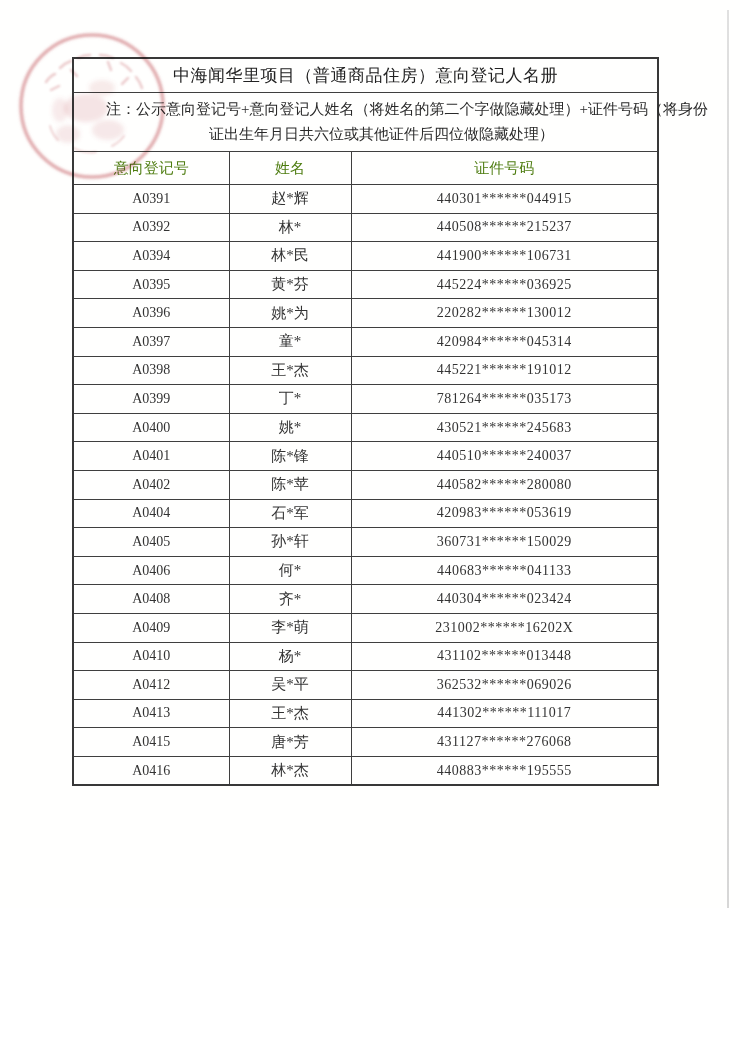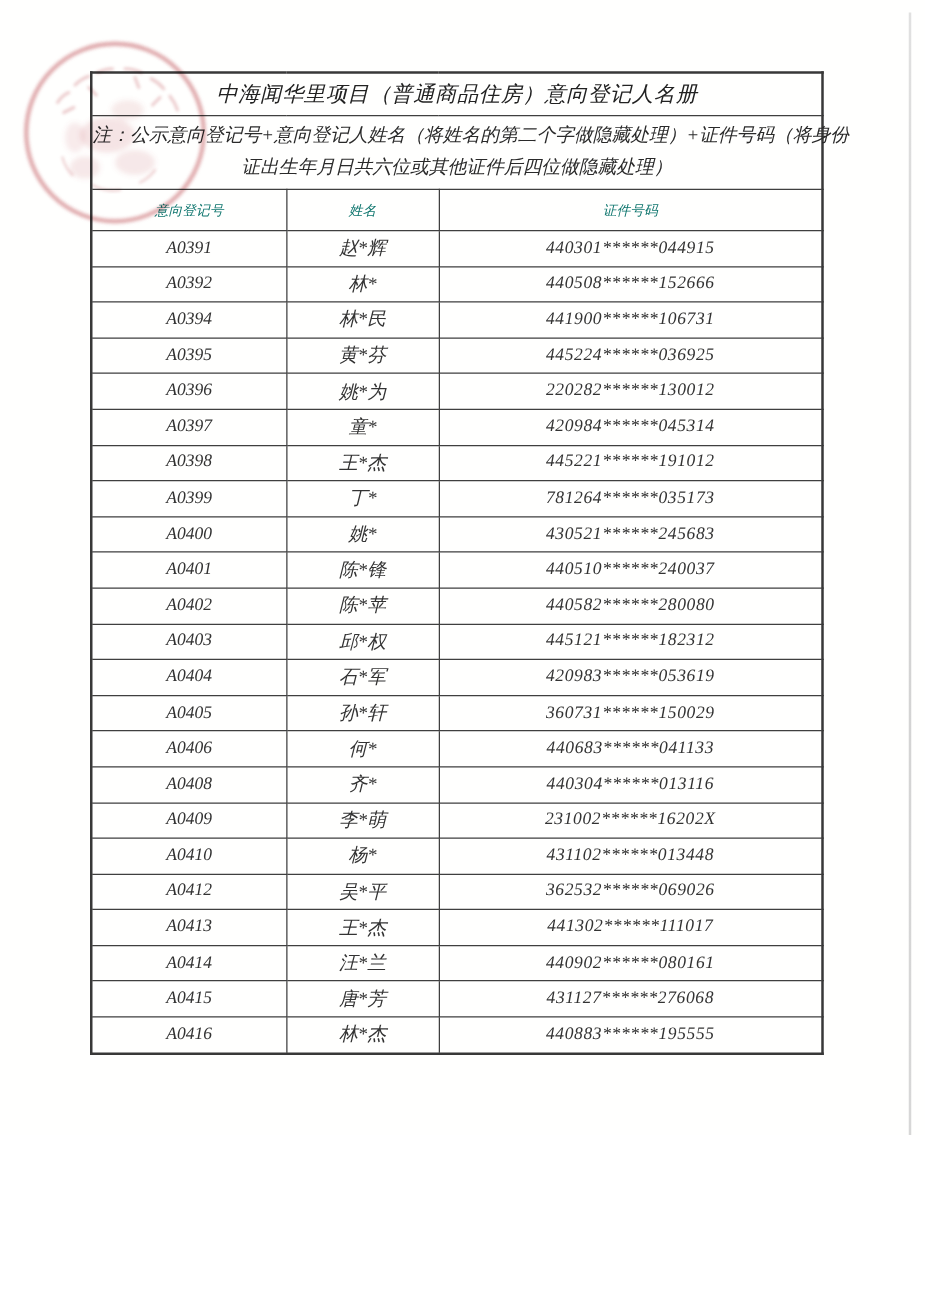--- a/index.html
+++ b/index.html
@@ -8,21 +8,20 @@
     background: #ffffff;
     font-family: "Liberation Serif", "DejaVu Serif", serif;
     color: #2e2e2e;
   }
   .page {
     position: relative;
     width: 740px;
     height: 908px;
     background: #fffffe;
     overflow: hidden;
-    font-style: italic;
   }
   
   .page-edge {
     position: absolute;
     left: 727px;
     top: 10px;
     width: 2px;
     height: 1036px;
     background: linear-gradient(to bottom, #d9d9d9, #c7c7c7 40%, #cfcfcf);
     opacity: 0.8;
@@ -63,25 +62,25 @@
     font-weight: bold;
     letter-spacing: 0.5px;
     color: #222;
   }
   .note-cell {
     height: 58px;
     font-size: 15px;
     line-height: 1.65;
     color: #2a2a2a;
   }
-  .note-line { white-space: nowrap; }
+  .note-line { white-space: nowrap; margin-left: 32px; }
   .head-row th {
     height: 32px;
-    font-size: 11px;
-    color: #0f766e;
+    font-size: 15px;
+    color: #4d7c0f;
   }
   .data-row td {
     height: 27.6px;
     font-size: 14px;
     color: #333;
   }
   .col-id   { width: 156px; }
   .col-name { width: 122px; }
   .col-cert { width: 307px; }
   .data-row .cell-name { font-size: 15px; padding-top: 0; }
@@ -161,21 +160,21 @@
     <tbody>
     <tr class="data-row">
       <td class="cell-id">A0391</td>
       <td class="cell-name">赵*辉</td>
       <td class="cell-cert">440301******044915</td>
     </tr>
 
     <tr class="data-row">
       <td class="cell-id">A0392</td>
       <td class="cell-name">林*</td>
-      <td class="cell-cert">440508******152666</td>
+      <td class="cell-cert">440508******215237</td>
     </tr>
 
 
     <tr class="data-row">
       <td class="cell-id">A0394</td>
       <td class="cell-name">林*民</td>
       <td class="cell-cert">441900******106731</td>
     </tr>
 
     <tr class="data-row">
@@ -219,25 +218,20 @@
       <td class="cell-name">陈*锋</td>
       <td class="cell-cert">440510******240037</td>
     </tr>
 
     <tr class="data-row">
       <td class="cell-id">A0402</td>
       <td class="cell-name">陈*苹</td>
       <td class="cell-cert">440582******280080</td>
     </tr>
 
-    <tr class="data-row">
-      <td class="cell-id">A0403</td>
-      <td class="cell-name">邱*权</td>
-      <td class="cell-cert">445121******182312</td>
-    </tr>
 
     <tr class="data-row">
       <td class="cell-id">A0404</td>
       <td class="cell-name">石*军</td>
       <td class="cell-cert">420983******053619</td>
     </tr>
 
     <tr class="data-row">
       <td class="cell-id">A0405</td>
       <td class="cell-name">孙*轩</td>
@@ -247,21 +241,21 @@
     <tr class="data-row">
       <td class="cell-id">A0406</td>
       <td class="cell-name">何*</td>
       <td class="cell-cert">440683******041133</td>
     </tr>
 
 
     <tr class="data-row">
       <td class="cell-id">A0408</td>
       <td class="cell-name">齐*</td>
-      <td class="cell-cert">440304******013116</td>
+      <td class="cell-cert">440304******023424</td>
     </tr>
 
     <tr class="data-row">
       <td class="cell-id">A0409</td>
       <td class="cell-name">李*萌</td>
       <td class="cell-cert">231002******16202X</td>
     </tr>
 
     <tr class="data-row">
       <td class="cell-id">A0410</td>
@@ -275,25 +269,20 @@
       <td class="cell-name">吴*平</td>
       <td class="cell-cert">362532******069026</td>
     </tr>
 
     <tr class="data-row">
       <td class="cell-id">A0413</td>
       <td class="cell-name">王*杰</td>
       <td class="cell-cert">441302******111017</td>
     </tr>
 
-    <tr class="data-row">
-      <td class="cell-id">A0414</td>
-      <td class="cell-name">汪*兰</td>
-      <td class="cell-cert">440902******080161</td>
-    </tr>
 
     <tr class="data-row">
       <td class="cell-id">A0415</td>
       <td class="cell-name">唐*芳</td>
       <td class="cell-cert">431127******276068</td>
     </tr>
 
     <tr class="data-row">
       <td class="cell-id">A0416</td>
       <td class="cell-name">林*杰</td>

